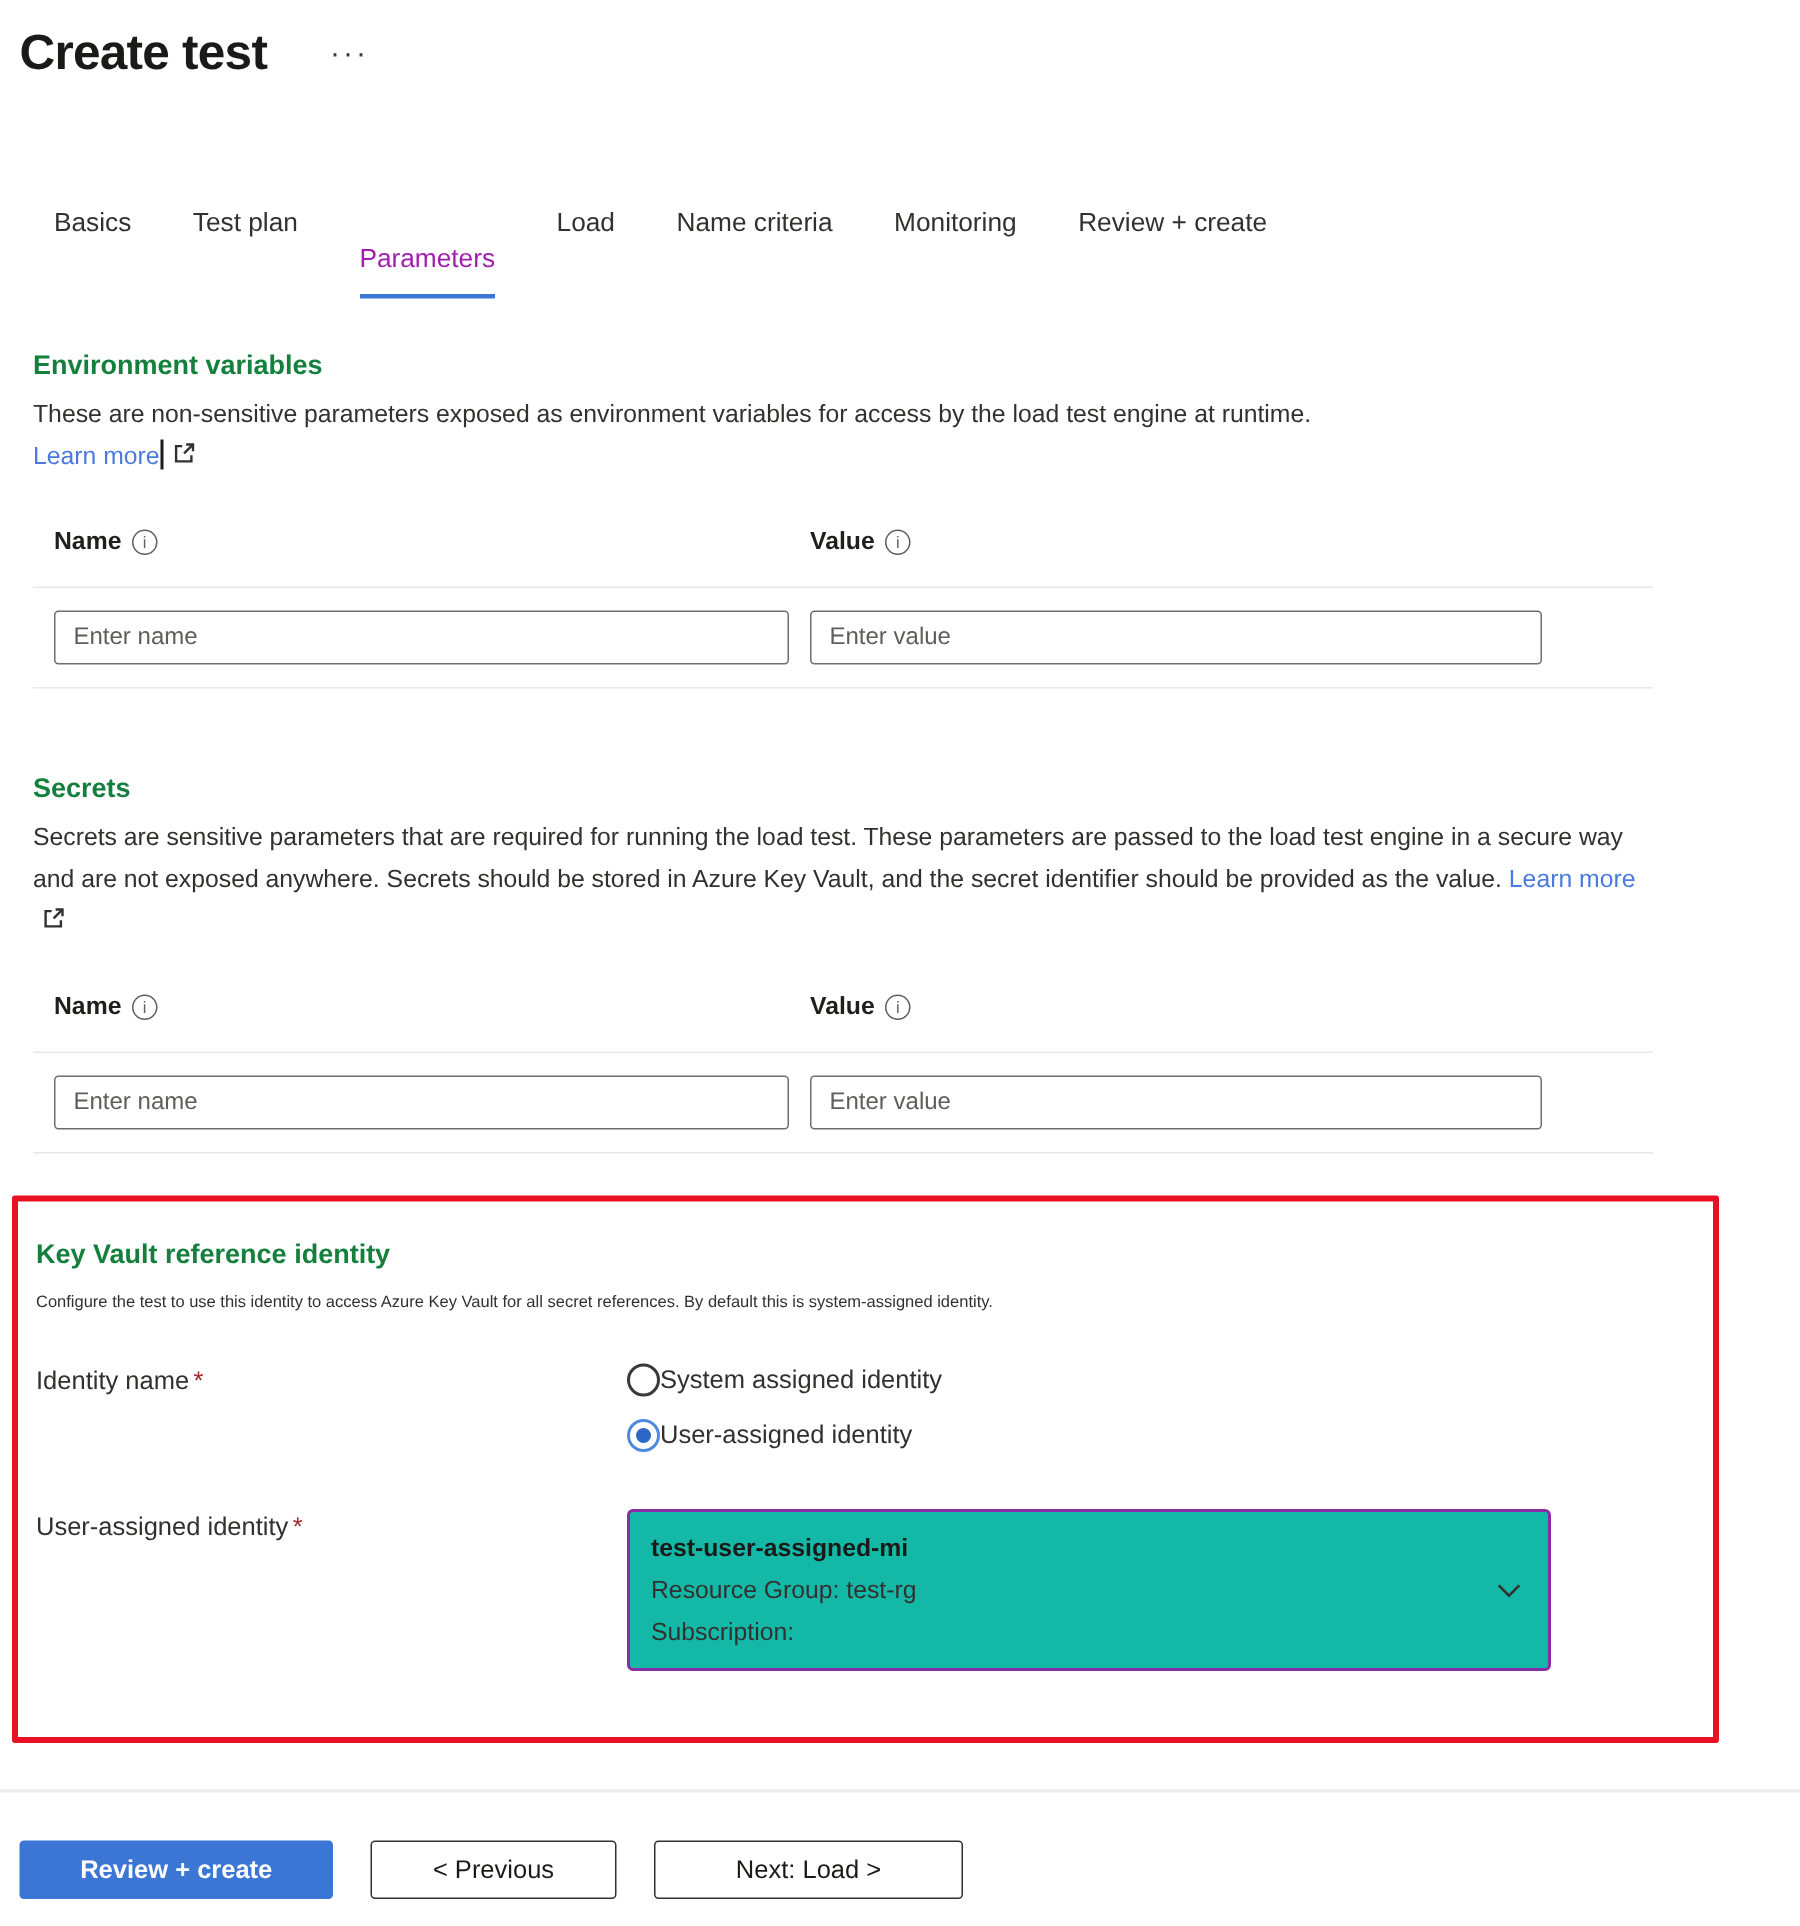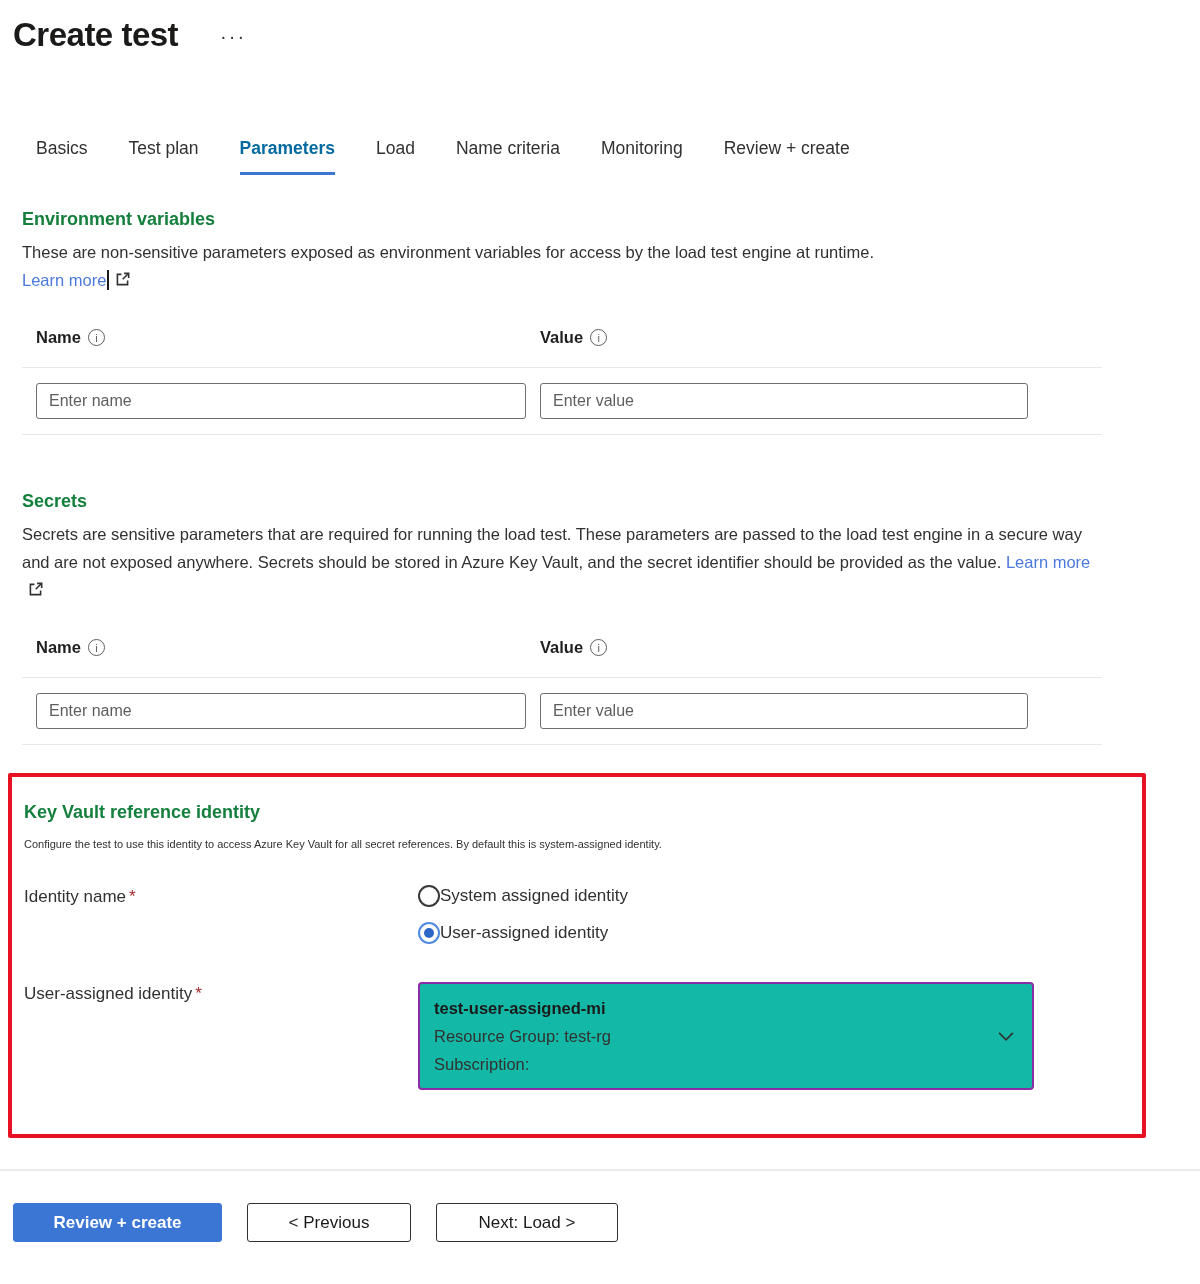--- a/index.html
+++ b/index.html
@@ -8,21 +8,21 @@
   .page { position:relative; width:1200px; min-height:1284px; background:#fff; overflow:hidden; }
 
   
   .hdr { padding:16px 0 0 13px; display:flex; align-items:flex-start; }
   .hdr h1 { font-size:33px; font-weight:700; color:#1b1a19; letter-spacing:-0.5px; }
   .more-dots { margin-left:42px; margin-top:10px; font-size:20px; letter-spacing:2px; color:#3b3a39; cursor:pointer; line-height:1; }
 
   
   .tabs { display:flex; gap:41px; padding-left:36px; margin-top:84px; }
   .tab { font-size:17.5px; color:#323130; padding-bottom:13px; border-bottom:3px solid transparent; cursor:pointer; }
-  .tab.active { font-weight:700; color:#0369a1; border-bottom-color:#3b76d4; }
+  .tab.active { font-weight:400; color:#a21caf; border-bottom-color:#3b76d4;margin-top:24px; }
 
   
   .content { padding-left:22px; padding-right:0; }
   .section-h { font-size:18px; font-weight:700; color:#15803d; }
   .desc { font-size:16.5px; line-height:28px; color:#323130; max-width:1080px; margin-top:8px; }
   .env { margin-top:34px; }
   .secrets { margin-top:56px; }
   a.lm { color:#4b79dd; text-decoration:none; cursor:pointer; }
   .extlink { display:inline-block; width:17px; height:17px; vertical-align:-2px; margin-left:5px; }
   .caret-bar { display:inline-block; width:2px; height:20px; background:#1b1a19; vertical-align:-4px; margin-left:1px; }
@@ -60,21 +60,21 @@
   .dd-line { font-size:16.5px; color:#323130; line-height:28px; }
   .dd-chev { position:absolute; right:16px; top:50%; transform:translateY(-50%); width:20px; height:20px; }
 
   
   .footer-divider { margin-top:31px; height:2px; background:#ebebeb; width:100%; }
   .footer { margin-top:32px; margin-left:13px; display:flex; align-items:center; }
   .btn { height:39px; display:inline-flex; align-items:center; justify-content:center; font-size:17px; border-radius:3px; cursor:pointer; font-family:"Liberation Sans",sans-serif; }
   .btn-primary { width:209px; background:#3b76d4; color:#fff; font-weight:700; border:1px solid #3b76d4; }
   .btn-outline { background:#fff; color:#1b1a19; border:1.5px solid #323130; }
   .btn-prev { width:164px; margin-left:25px; }
-  .btn-next { width:182px; margin-left:25px; }
+  .btn-next { width:206px; margin-left:25px; }
 </style>
 </head>
 <body>
 
 <div class="page">
 
   <div class="hdr">
     <h1>Create test</h1>
     <div class="more-dots">···</div>
   </div>

